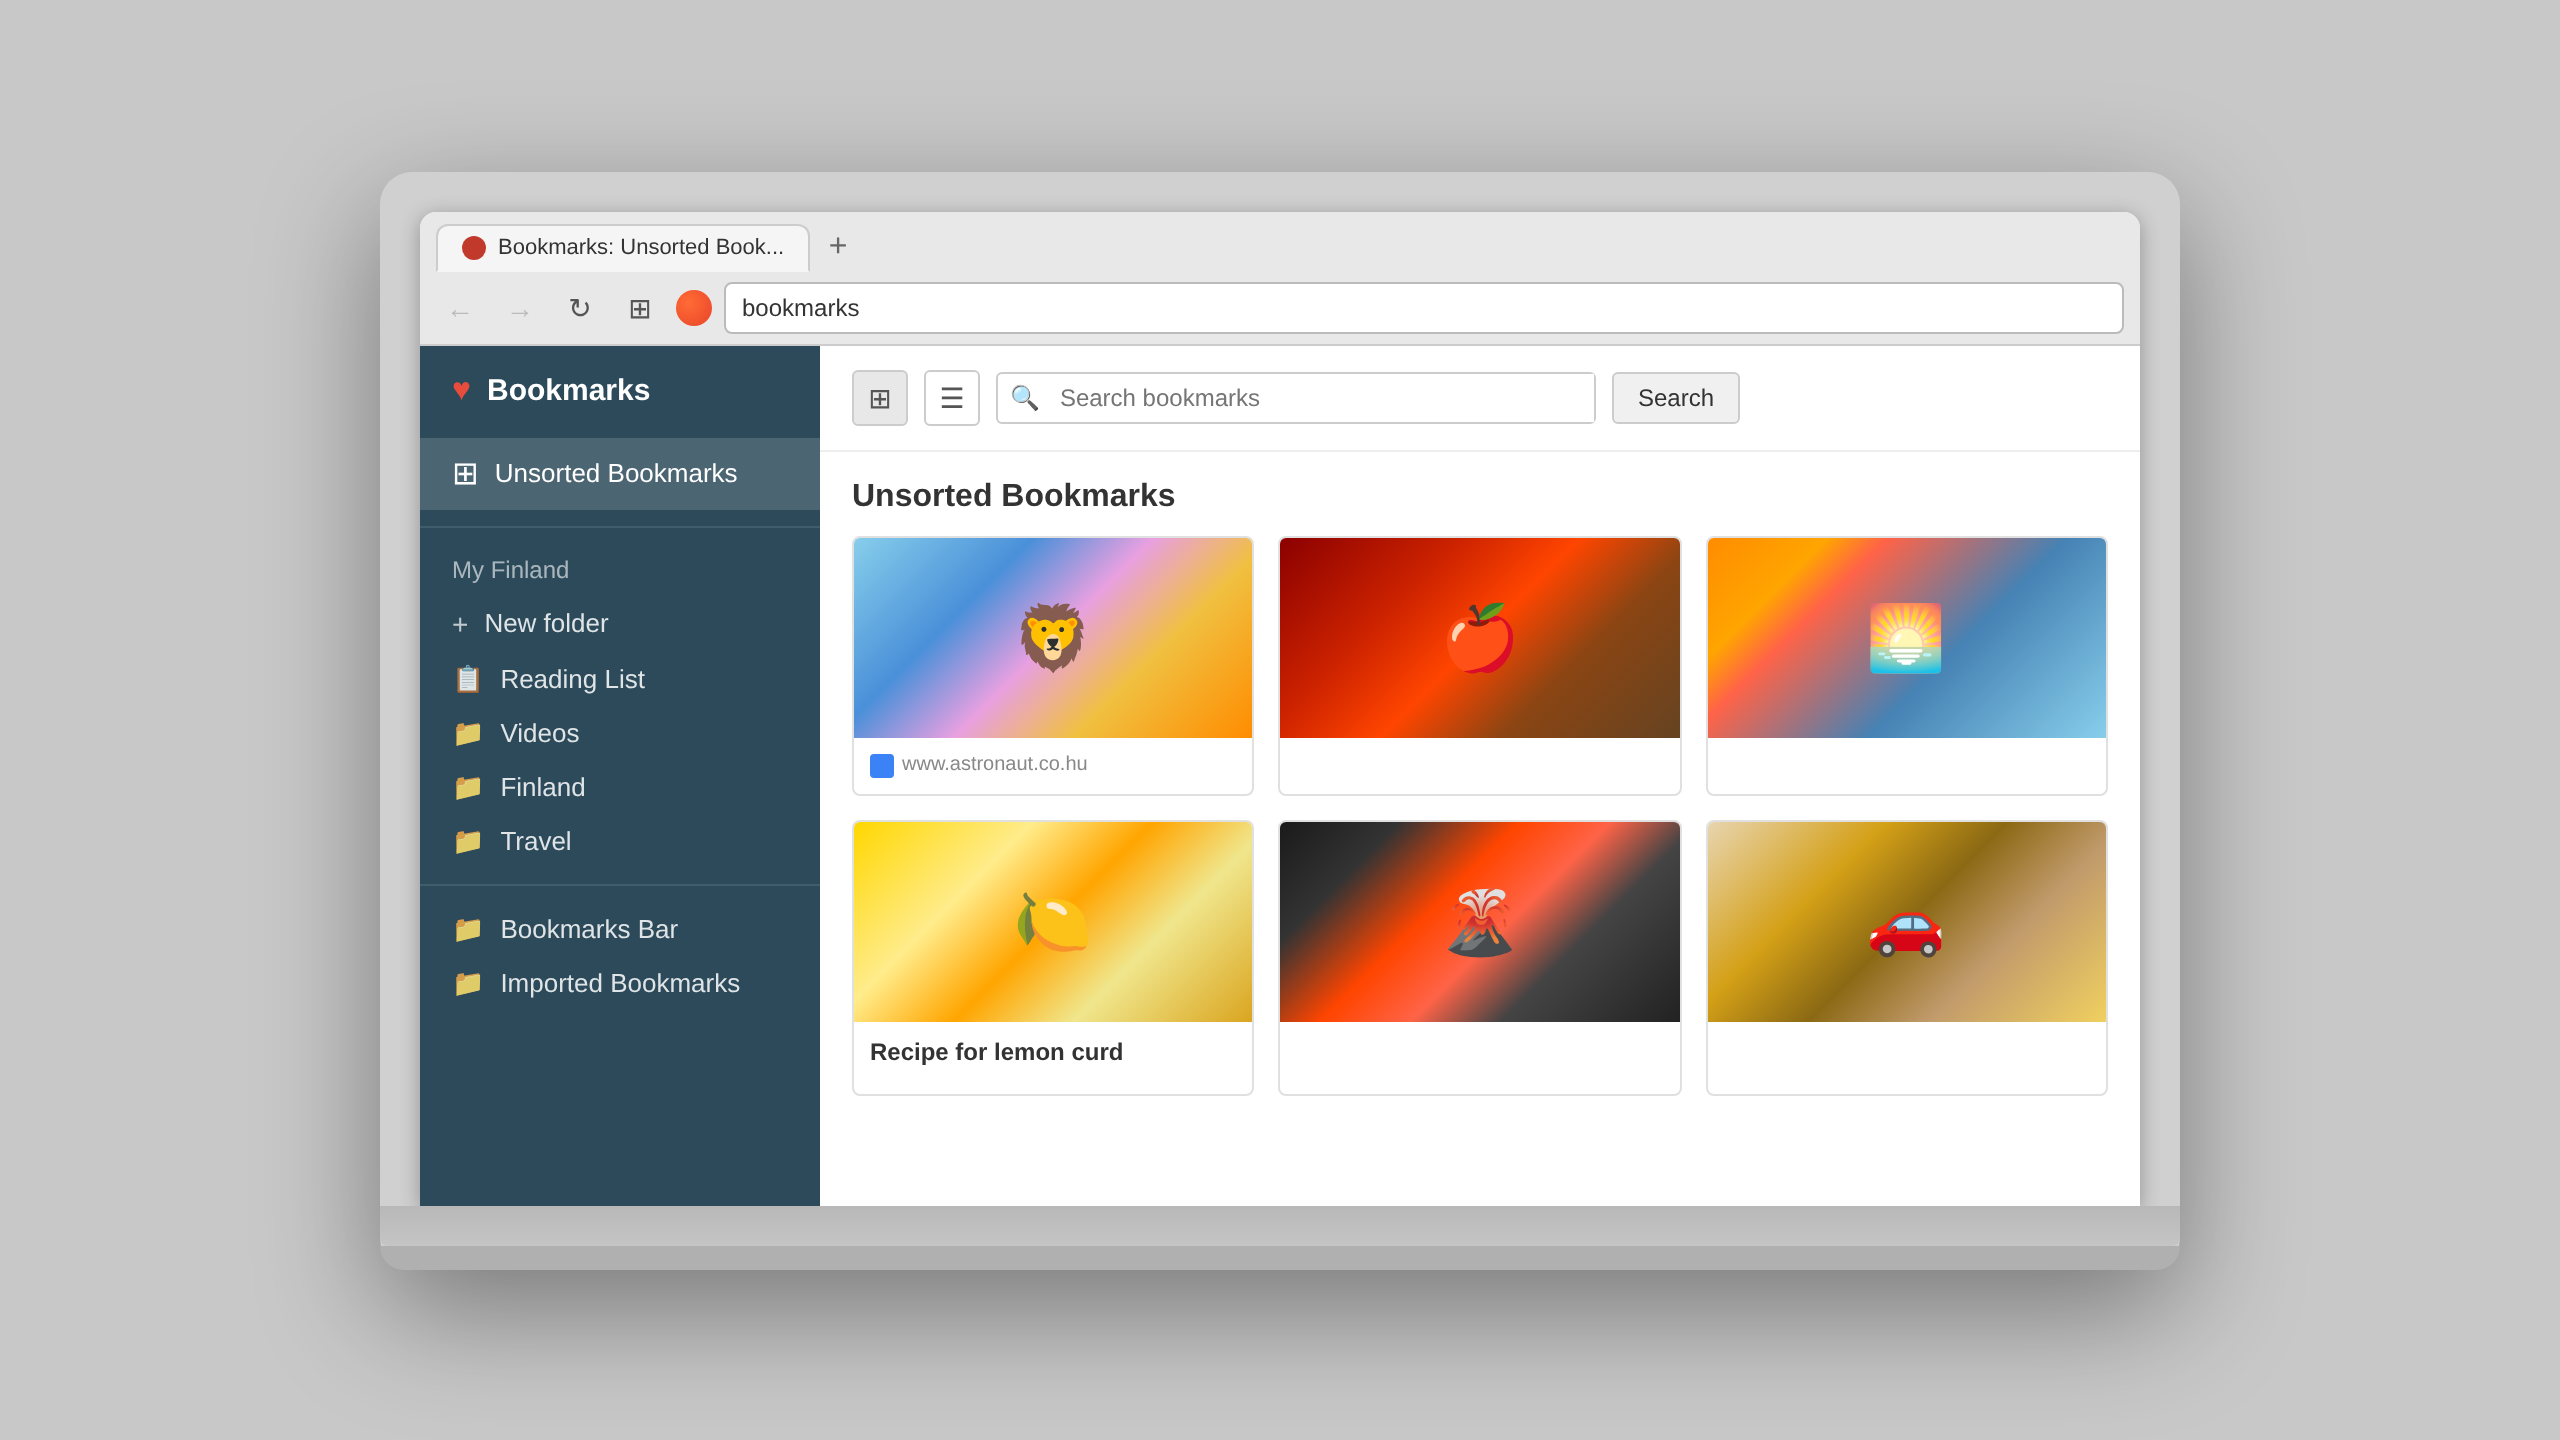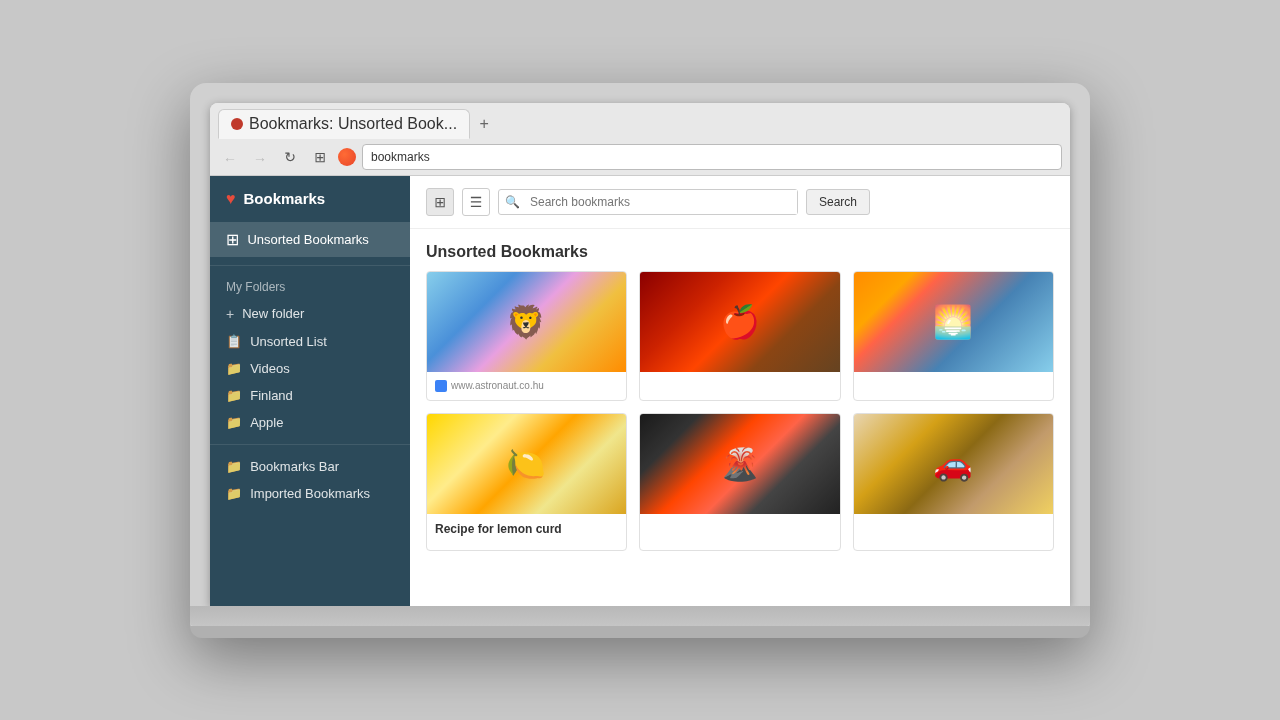--- a/index.html
+++ b/index.html
@@ -37,21 +37,21 @@
       display: flex;
       align-items: center;
       padding: 6px 8px 0 8px;
       gap: 4px;
     }
 
     .tab-active {
       background: #f5f5f5;
       border-radius: 6px 6px 0 0;
       padding: 5px 12px;
-      font-size: 16px;
+      font-size: 11px;
       color: #333;
       display: flex;
       align-items: center;
       gap: 6px;
       border: 1px solid #ccc;
       border-bottom: 1px solid #f5f5f5;
     }
 
     .tab-favicon {
       width: 12px;
@@ -399,42 +399,42 @@
           <span class="sidebar-title">Bookmarks</span>
         </div>
 
         <div class="sidebar-section-active">
           <span>⊞</span>
           <span class="label">Unsorted Bookmarks</span>
         </div>
 
         <div class="sidebar-divider"></div>
 
-        <div class="sidebar-section-label">My Folders</div>
+        <div class="sidebar-section-label">My Finland</div>
 
         <div class="sidebar-item">
           <span class="add-icon">+</span>
           <span>New folder</span>
         </div>
 
         <div class="sidebar-item">
           <span class="folder-icon">📋</span>
-          <span>Unsorted List</span>
+          <span>Reading List</span>
         </div>
         <div class="sidebar-item">
           <span class="folder-icon">📁</span>
           <span>Videos</span>
         </div>
         <div class="sidebar-item">
           <span class="folder-icon">📁</span>
           <span>Finland</span>
         </div>
         <div class="sidebar-item">
           <span class="folder-icon">📁</span>
-          <span>Apple</span>
+          <span>Travel</span>
         </div>
 
         <div class="sidebar-divider"></div>
 
         <div class="sidebar-item">
           <span class="folder-icon">📁</span>
           <span>Bookmarks Bar</span>
         </div>
         <div class="sidebar-item">
           <span class="folder-icon">📁</span>

